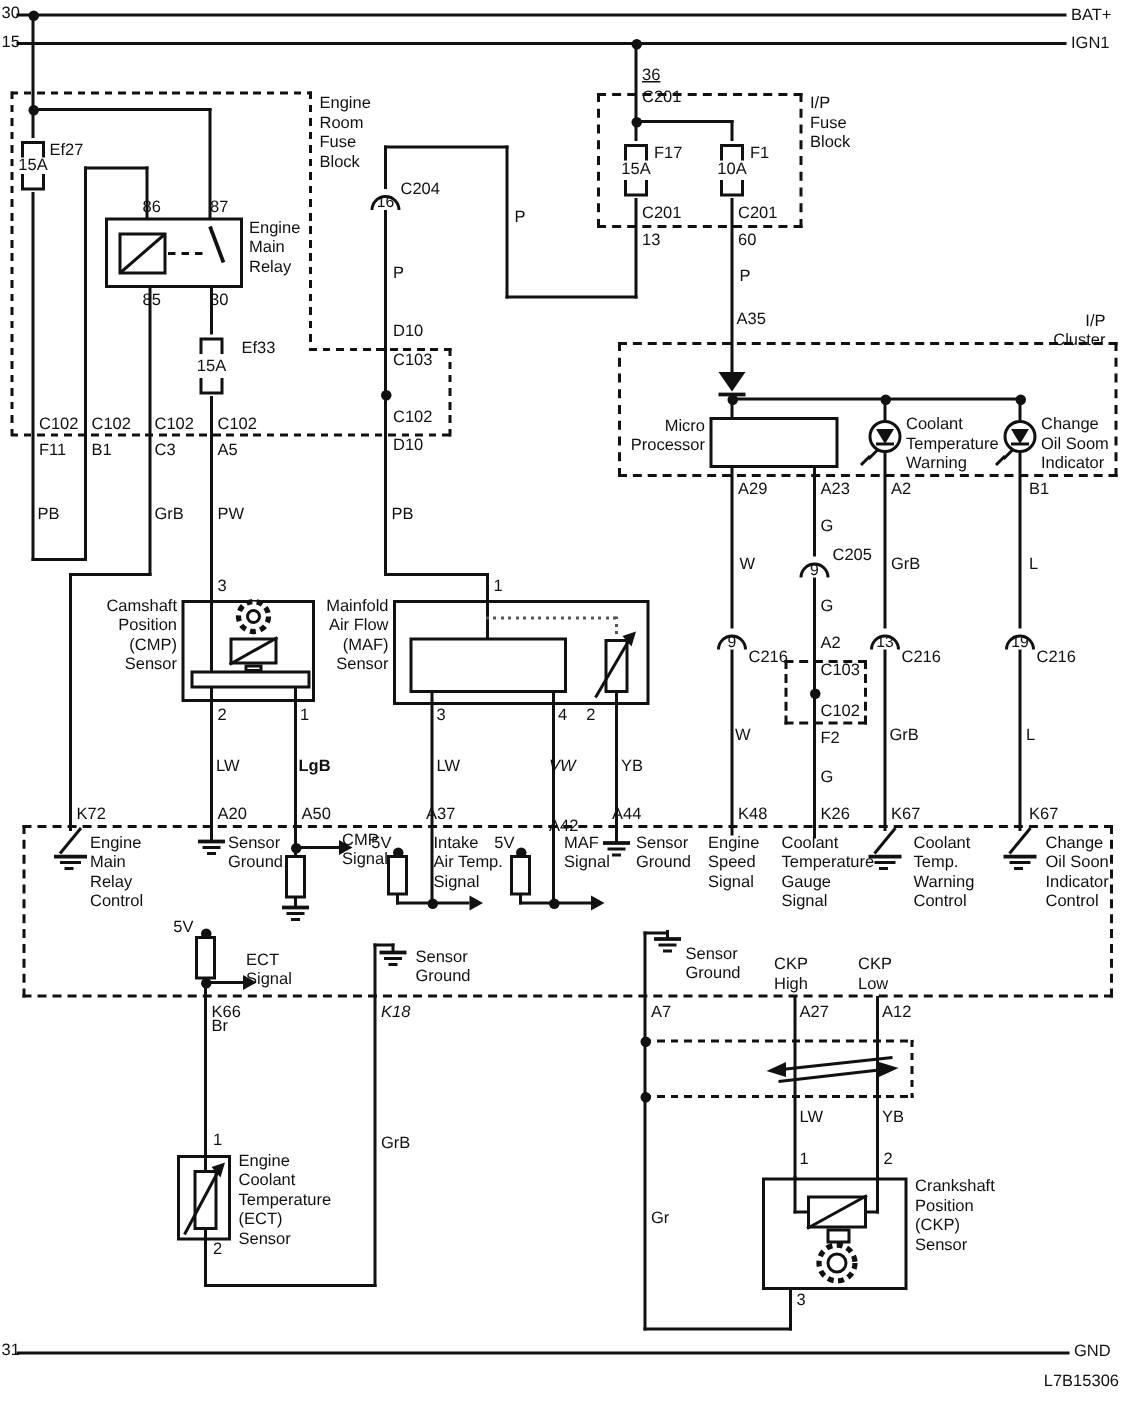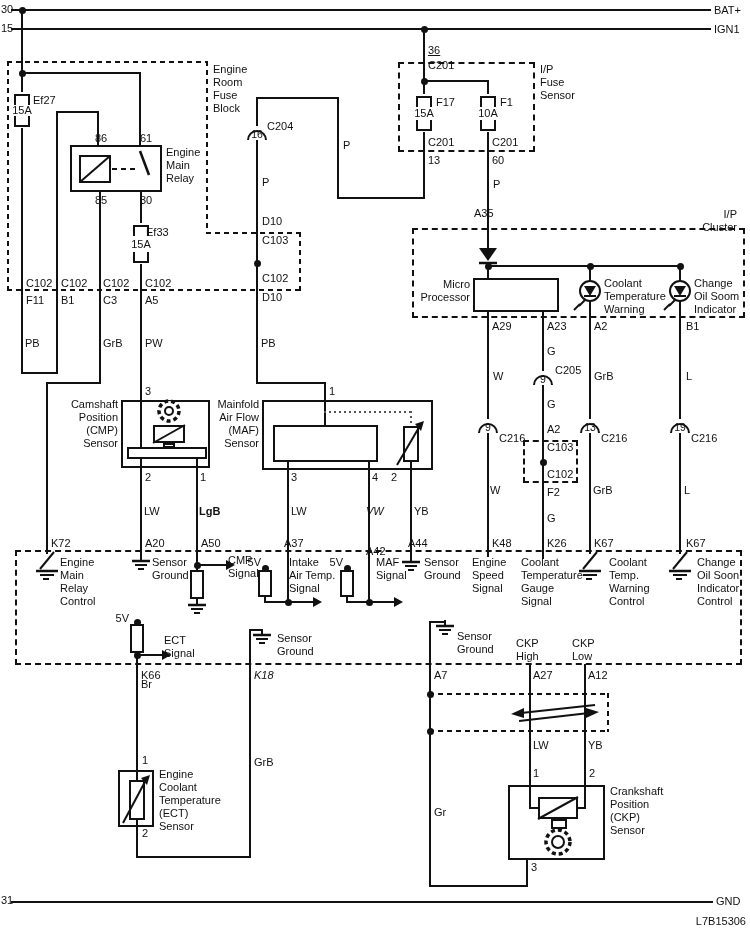--- a/index.html
+++ b/index.html
@@ -307,27 +307,27 @@
     <div class="lbl" style="left: 714px; top: 23px;">IGN1</div>
     <div class="lbl" style="left: 1px; top: 894px;">31</div>
     <div class="lbl" style="left: 716px; top: 895px;">GND</div>
     <div class="lbl" style="left: 213px; top: 63px;">Engine
 Room
 Fuse
 Block</div>
     <div class="lbl" style="left: 33px; top: 94px;">Ef27</div>
     <div class="lbl m" style="left: 22px; top: 104px;">15A</div>
     <div class="lbl" style="left: 95px; top: 132px;">86</div>
-    <div class="lbl" style="left: 140px; top: 132px;">61</div>
+    <div class="lbl" style="left: 140px; top: 132px;">87</div>
     <div class="lbl" style="left: 95px; top: 194px;">85</div>
     <div class="lbl" style="left: 140px; top: 194px;">30</div>
     <div class="lbl" style="left: 166px; top: 146px;">Engine
 Main
 Relay</div>
-    <div class="lbl" style="left: 146px; top: 226px;">Ef33</div>
+    <div class="lbl" style="left: 161px; top: 226px;">Ef33</div>
     <div class="lbl m" style="left: 141px; top: 238px;">15A</div>
     <div class="lbl" style="left: 26px; top: 277px;">C102</div>
     <div class="lbl" style="left: 61px; top: 277px;">C102</div>
     <div class="lbl" style="left: 103px; top: 277px;">C102</div>
     <div class="lbl" style="left: 145px; top: 277px;">C102</div>
     <div class="lbl" style="left: 26px; top: 294px;">F11</div>
     <div class="lbl" style="left: 61px; top: 294px;">B1</div>
     <div class="lbl" style="left: 103px; top: 294px;">C3</div>
     <div class="lbl" style="left: 145px; top: 294px;">A5</div>
     <div class="lbl" style="left: 25px; top: 337px;">PB</div>
@@ -338,31 +338,31 @@
     <div class="lbl" style="left: 343px; top: 139px;">P</div>
     <div class="lbl" style="left: 262px; top: 215px;">D10</div>
     <div class="lbl" style="left: 262px; top: 234px;">C103</div>
     <div class="lbl" style="left: 262px; top: 272px;">C102</div>
     <div class="lbl" style="left: 262px; top: 291px;">D10</div>
     <div class="lbl" style="left: 261px; top: 337px;">PB</div>
     <div class="lbl" style="left: 428px; top: 44px; text-decoration: underline;">36</div>
     <div class="lbl" style="left: 428px; top: 59px;">C201</div>
     <div class="lbl" style="left: 540px; top: 63px;">I/P
 Fuse
-Sensor</div>
+Block</div>
     <div class="lbl" style="left: 436px; top: 96px;">F17</div>
     <div class="lbl m" style="left: 424px; top: 107px;">15A</div>
     <div class="lbl" style="left: 500px; top: 96px;">F1</div>
     <div class="lbl m" style="left: 488px; top: 107px;">10A</div>
     <div class="lbl" style="left: 428px; top: 136px;">C201</div>
     <div class="lbl" style="left: 428px; top: 154px;">13</div>
     <div class="lbl" style="left: 492px; top: 136px;">C201</div>
     <div class="lbl" style="left: 492px; top: 154px;">60</div>
     <div class="lbl" style="left: 493px; top: 178px;">P</div>
-    <div class="lbl" style="left: 474px; top: 207px;">A35</div>
+    <div class="lbl" style="left: 491px; top: 207px;">A35</div>
     <div class="lbl e" style="left: 737px; top: 208px;">I/P Cluster</div>
     <div class="lbl e" style="left: 470px; top: 278px;">Micro
 Processor</div>
     <div class="lbl" style="left: 604px; top: 277px;">Coolant
 Temperature
 Warning</div>
     <div class="lbl" style="left: 694px; top: 277px;">Change
 Oil Soom
 Indicator</div>
     <div class="lbl" style="left: 492px; top: 320px;">A29</div>

